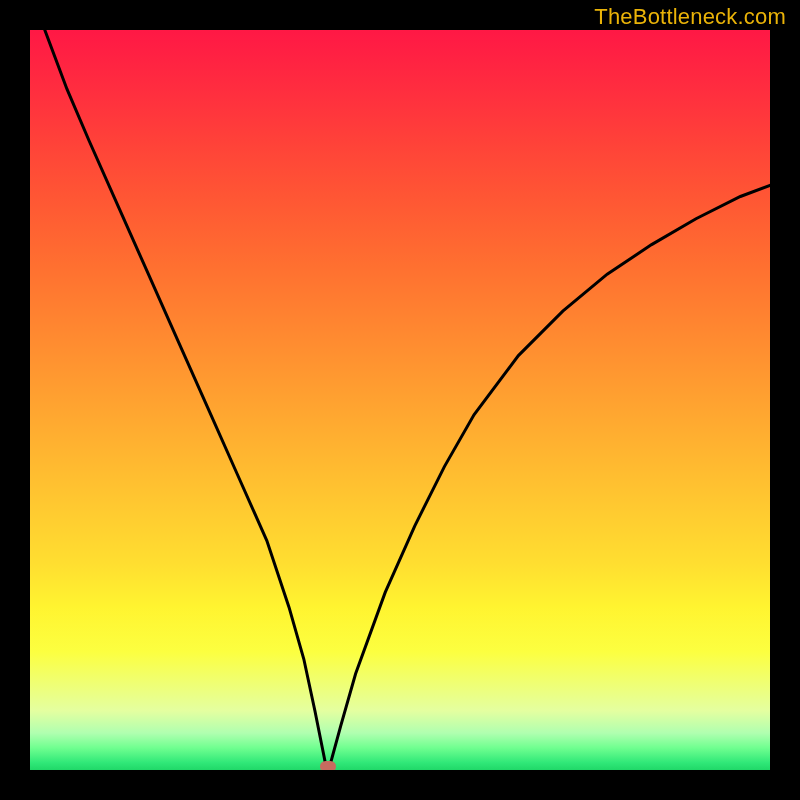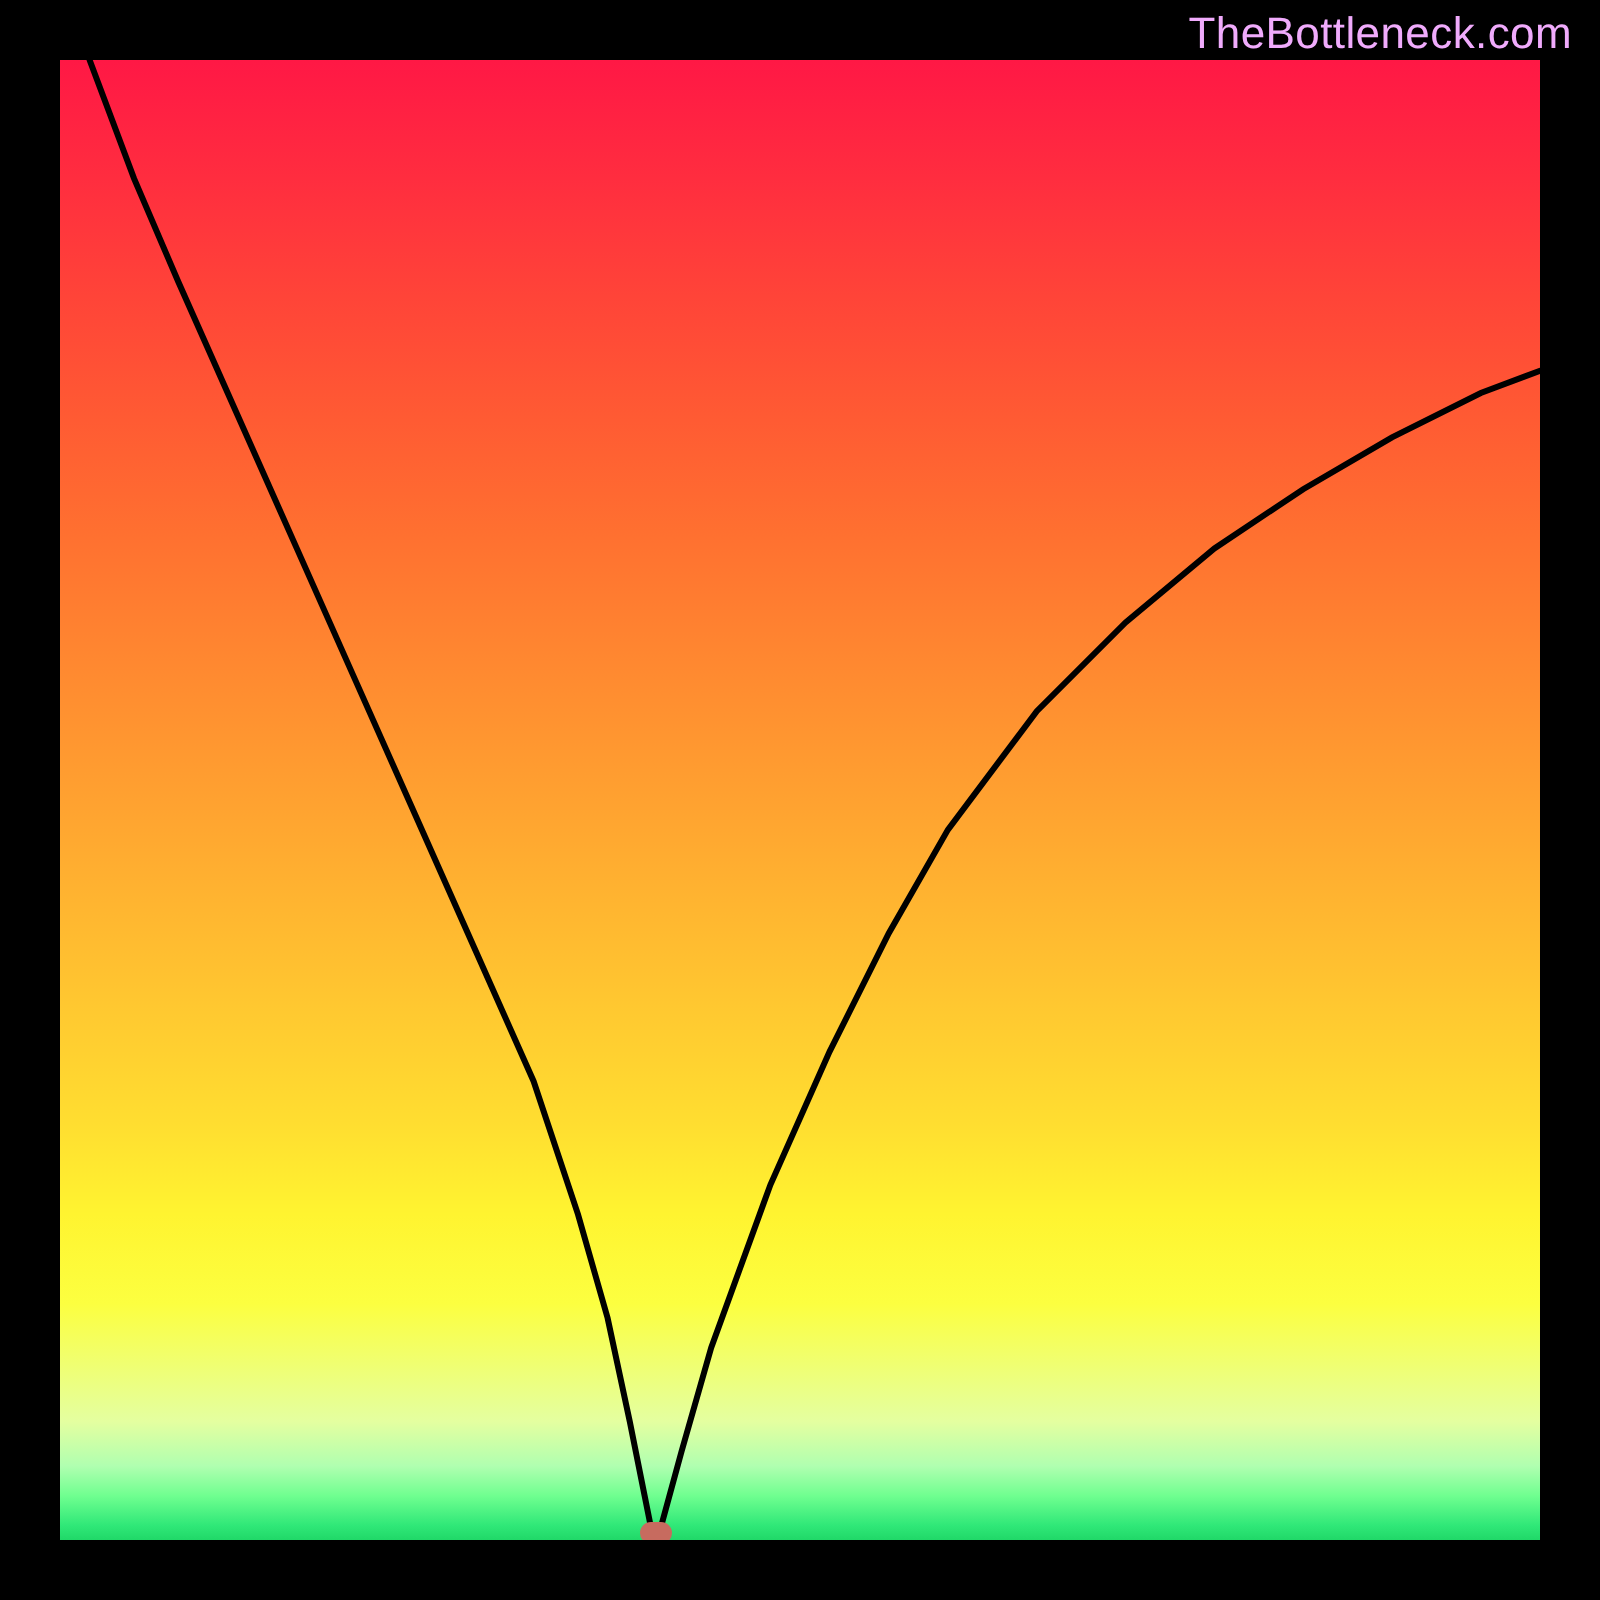--- a/index.html
+++ b/index.html
@@ -8,21 +8,21 @@
     height: 800px;
     background: #000;
     position: relative;
     font-family: Arial, sans-serif;
     overflow: hidden;
   }
   .watermark {
     position: absolute;
     top: 4px;
     right: 14px;
-    color: #f0abfc;
+    color: #eab308;
     font-size: 22px;
     font-weight: 500;
     z-index: 10;
     letter-spacing: 0.2px;
   }
   .chart-area {
     position: absolute;
     left: 30px;
     top: 30px;
     width: 740px;

